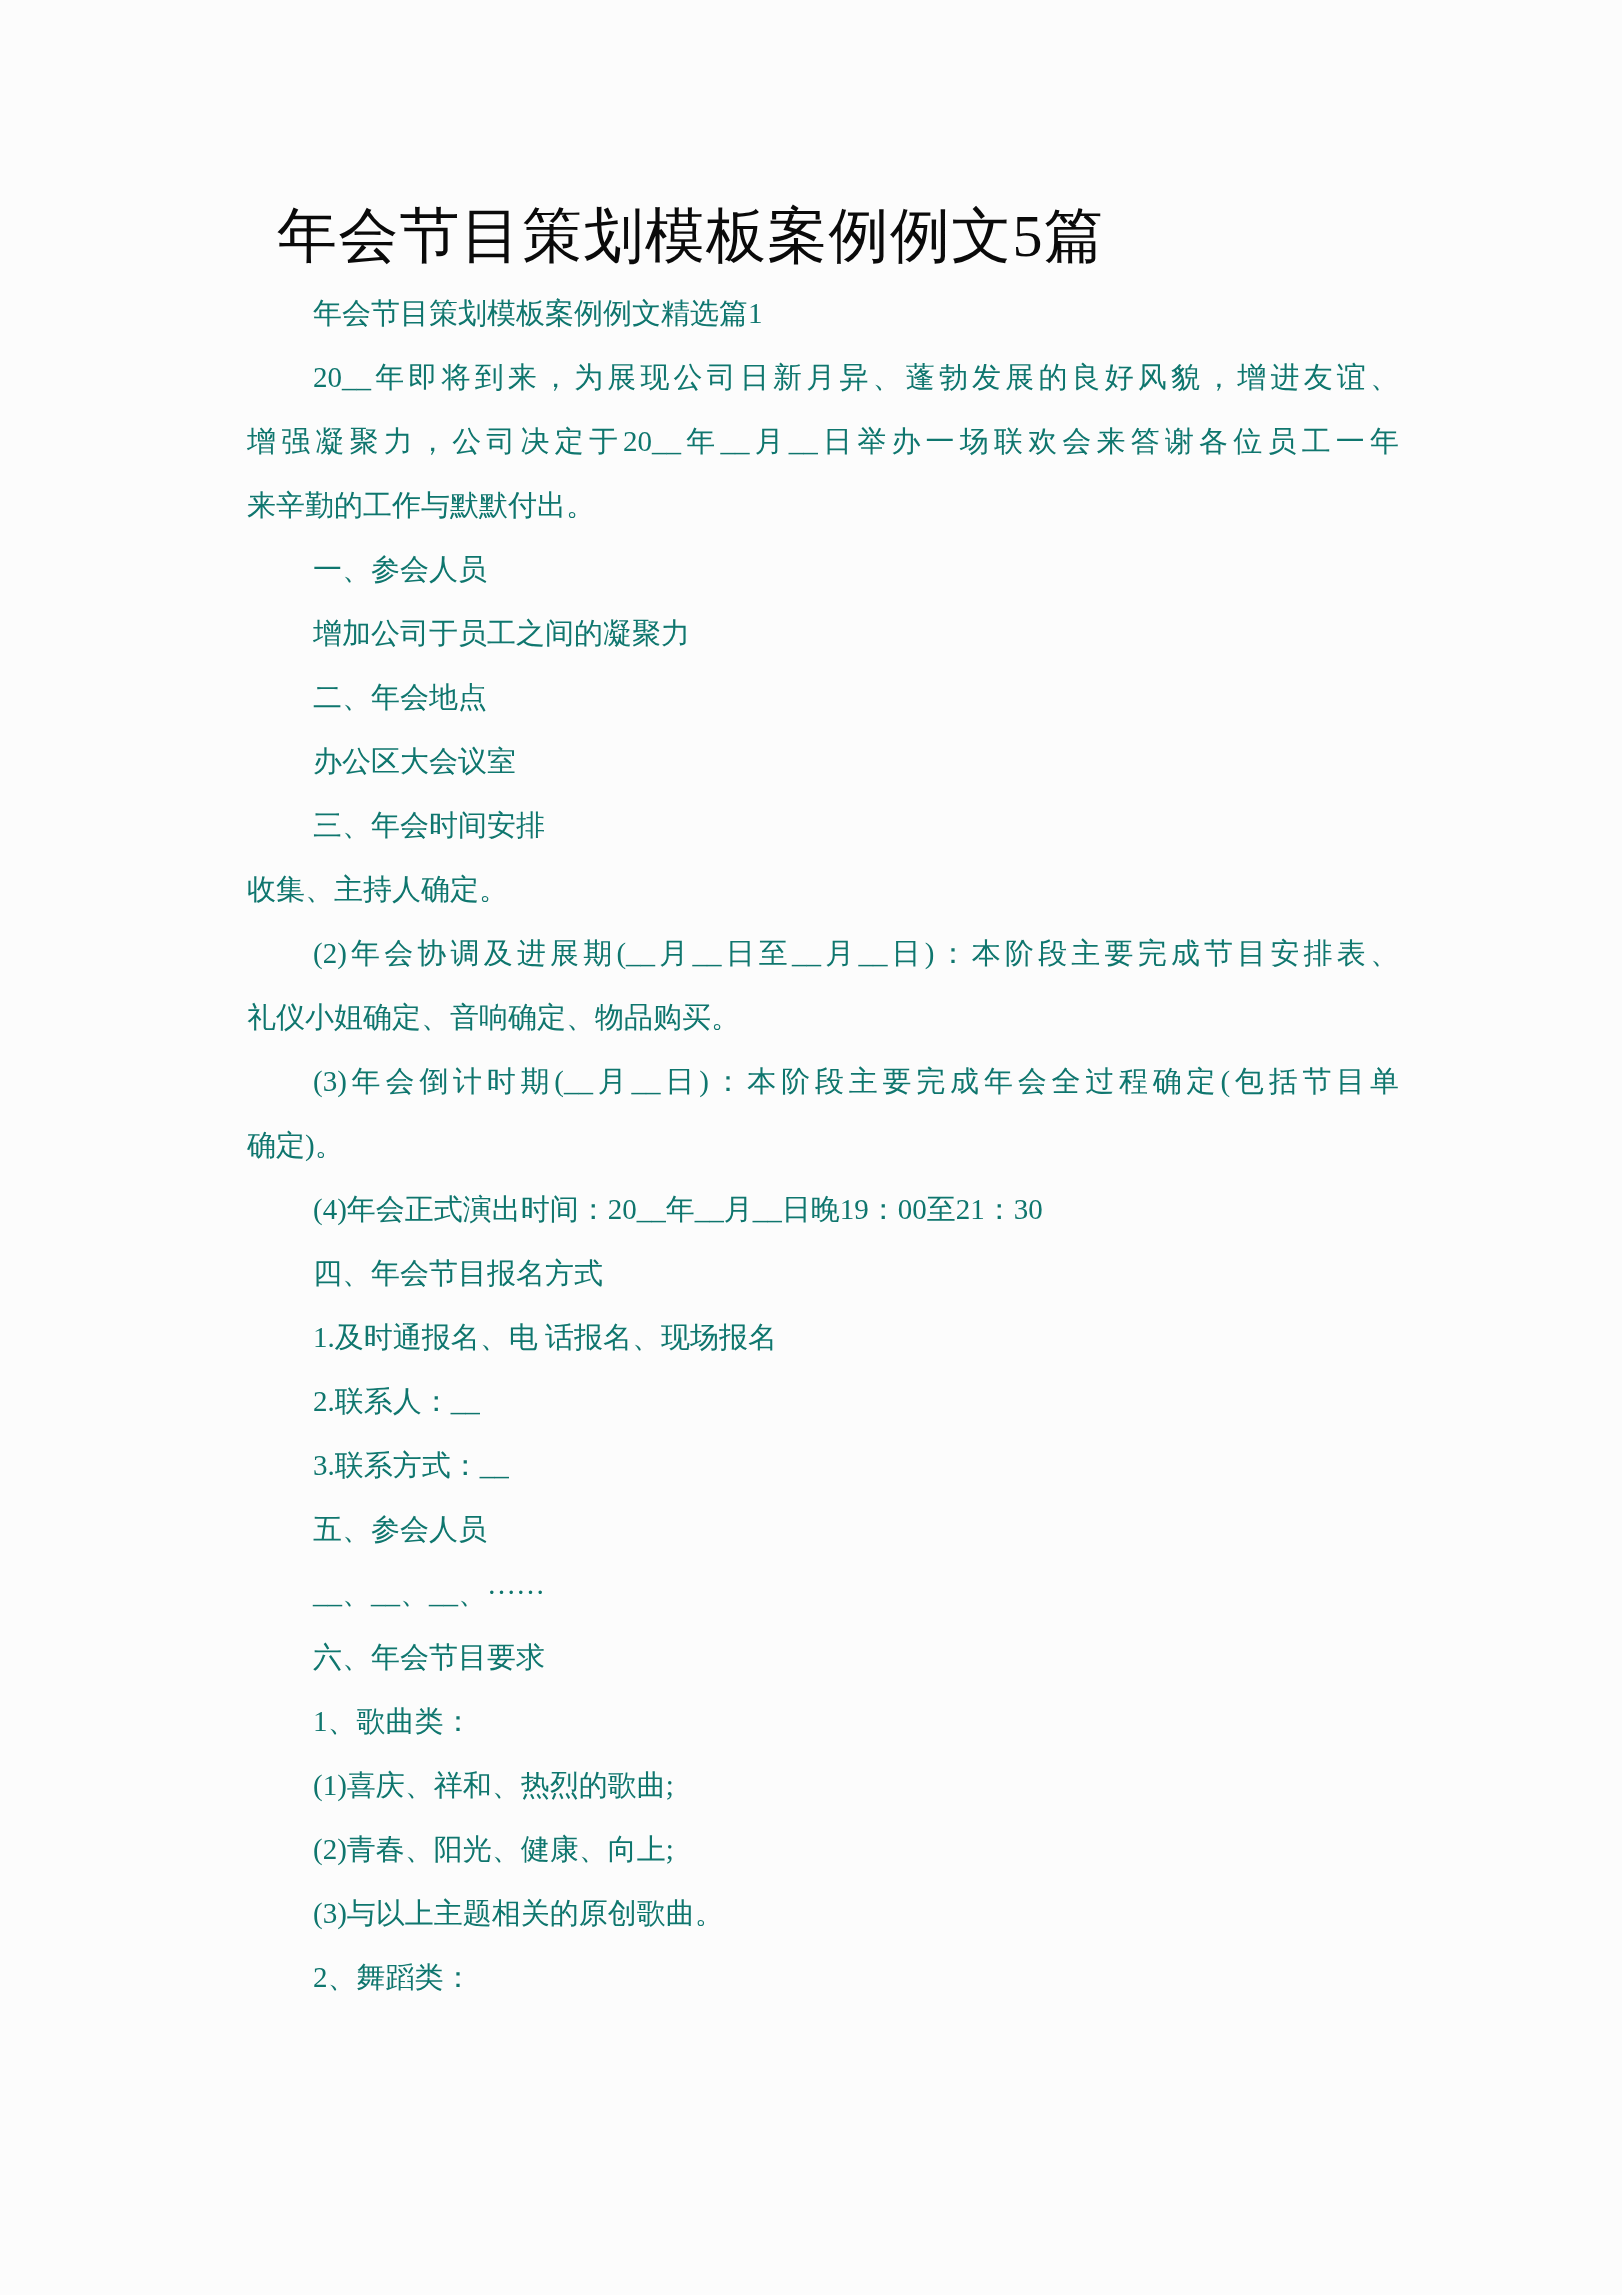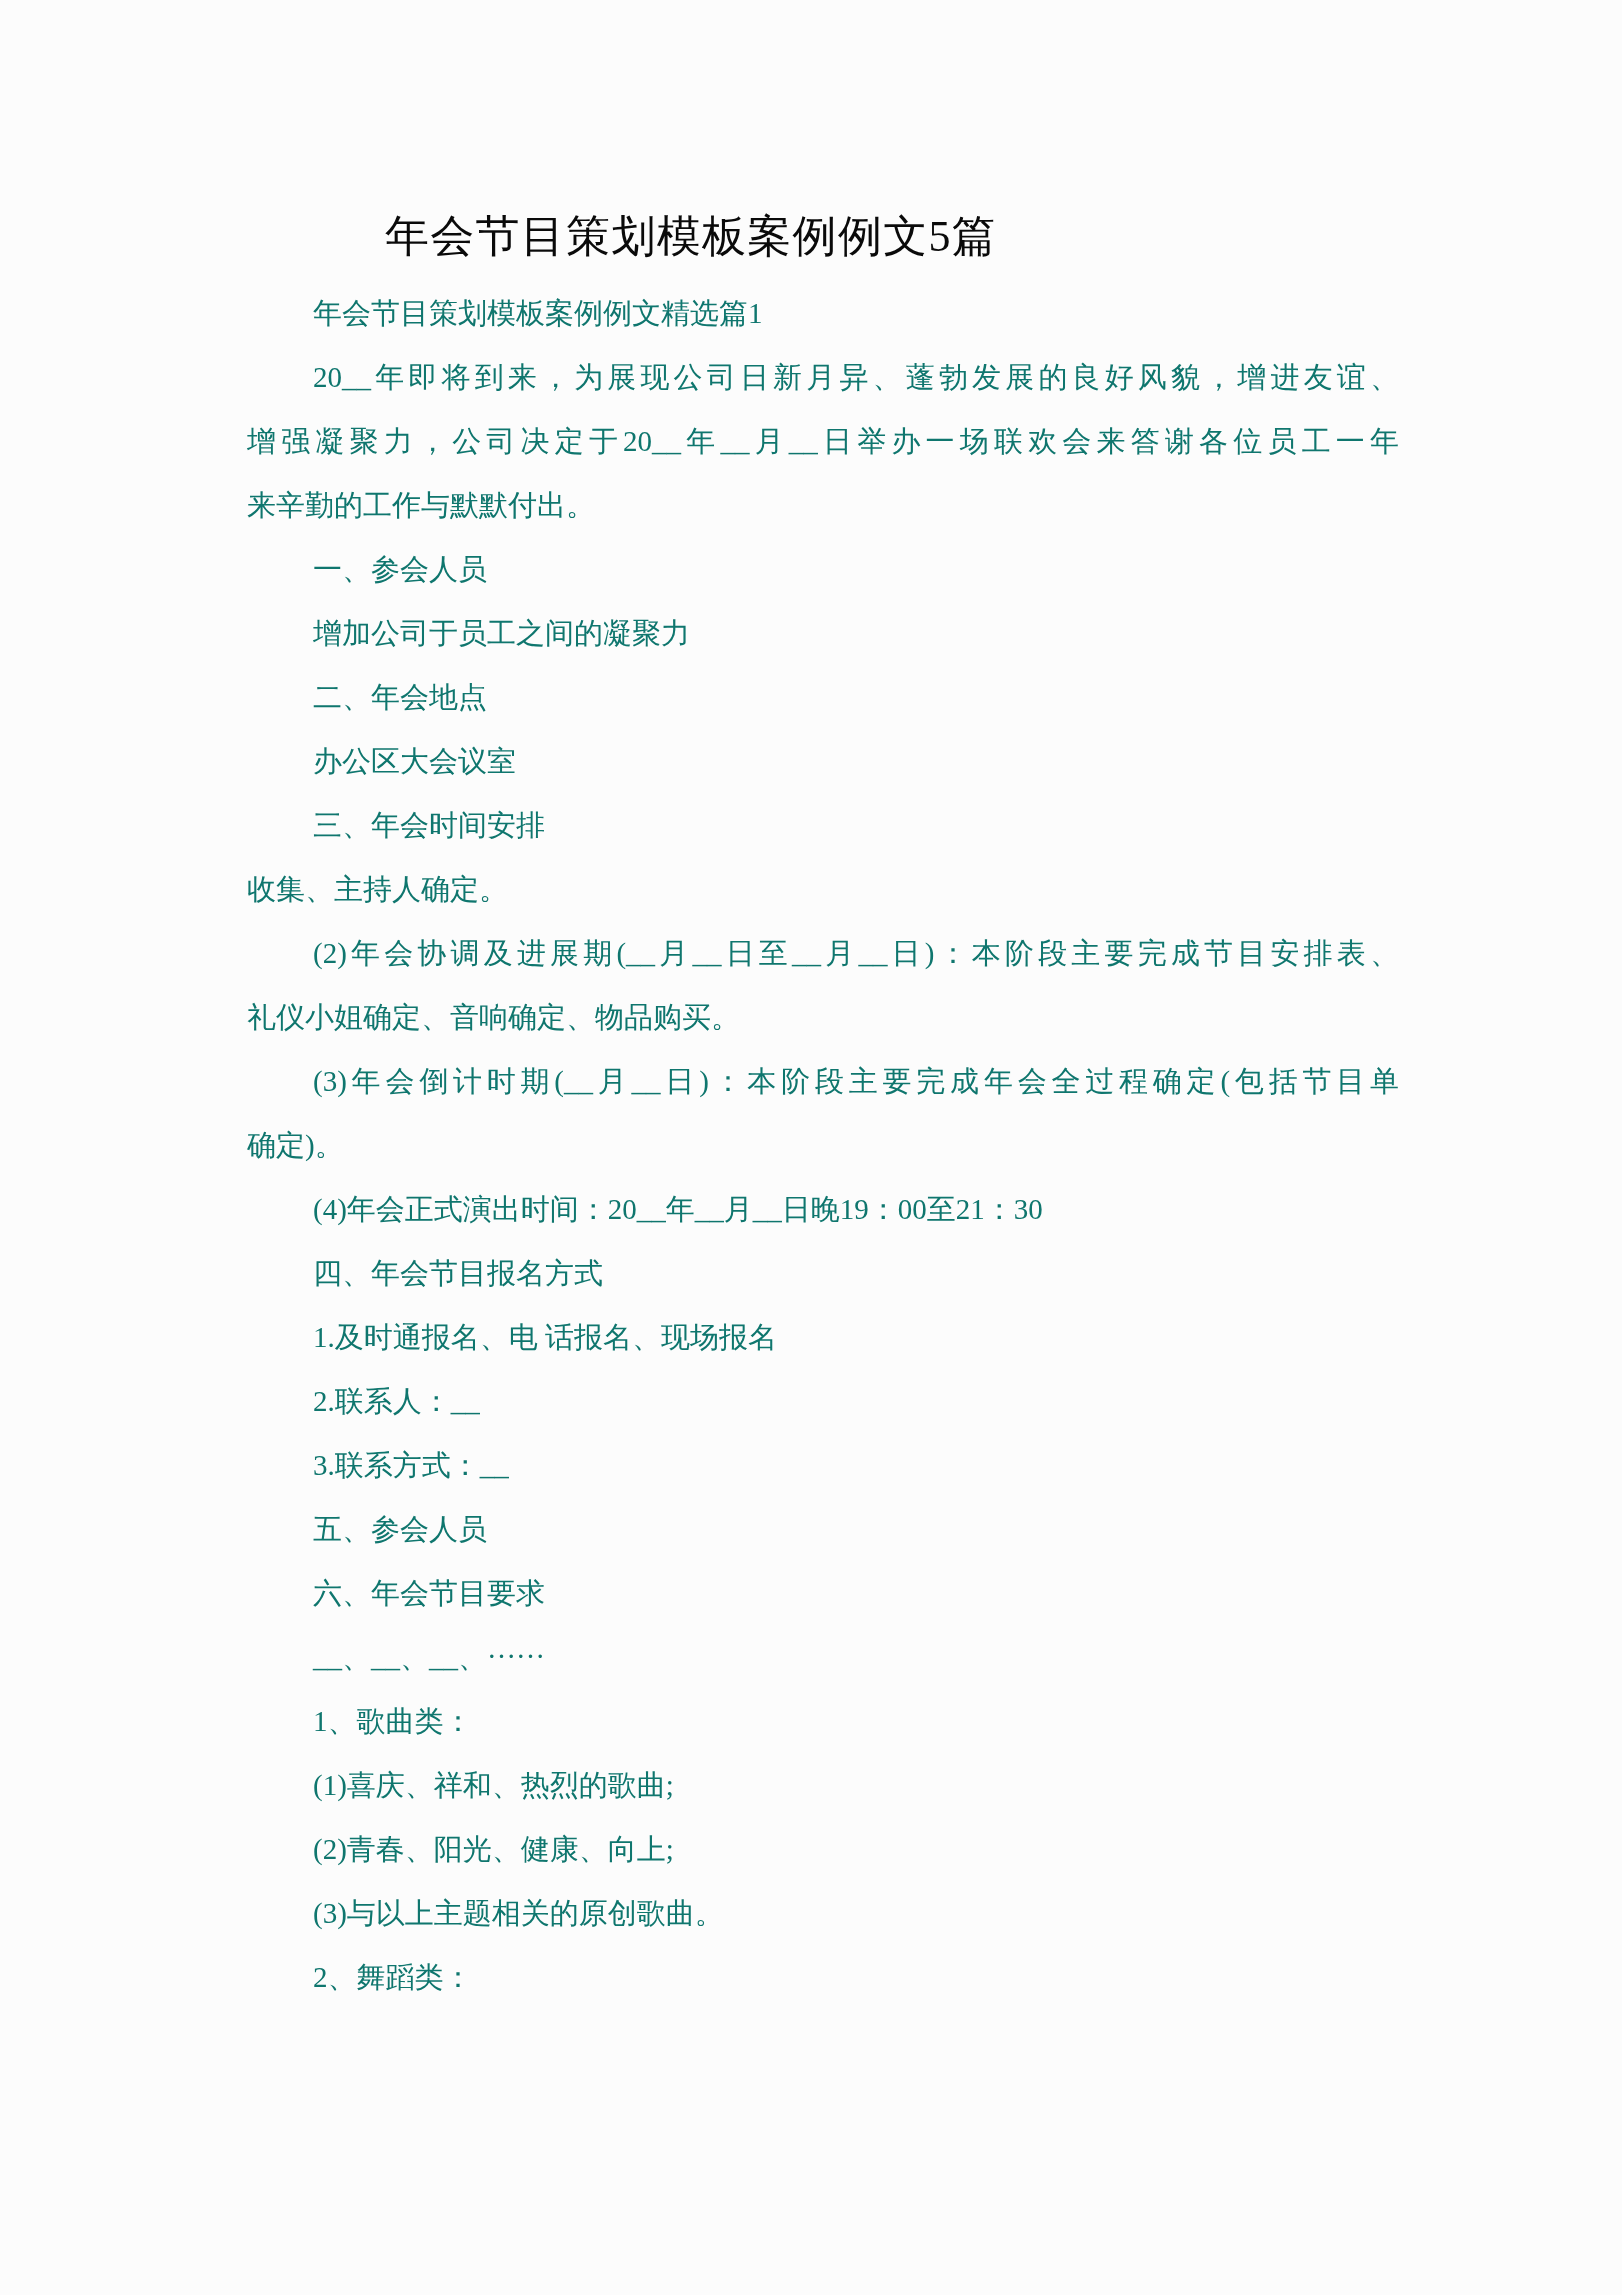--- a/index.html
+++ b/index.html
@@ -22,21 +22,21 @@
     width: 1623px;
     height: 2295px;
     background: #fcfcfc;
   }
   .doc-title {
     position: absolute;
     left: 0;
     top: 194px;
     width: 1382px;
     text-align: center;
-    font-size: 44px;
+    font-size: 60px;
     line-height: 85px;
     letter-spacing: 1.3px;
     color: #0a0a0a;
     white-space: nowrap;
     margin: 0;
     font-weight: normal;
   }
   .body {
     position: absolute;
     left: 247px;
@@ -102,23 +102,23 @@
     <div>
       <span class="line indent">(4)年会正式演出时间：20__年__月__日晚19：00至21：30</span>
     </div>
 
     <span class="line indent">四、年会节目报名方式</span>
     <span class="line indent">1.及时通报名、电 话报名、现场报名</span>
     <span class="line indent">2.联系人：__</span>
     <span class="line indent">3.联系方式：__</span>
 
     <span class="line indent">五、参会人员</span>
+    <span class="line indent"><span>__、__、__、</span><span class="ellipsis">……</span></span>
+
     <span class="line indent">六、年会节目要求</span>
-
-    <span class="line indent"><span>__、__、__、</span><span class="ellipsis">……</span></span>
     <span class="line indent">1、歌曲类：</span>
     <span class="line indent">(1)喜庆、祥和、热烈的歌曲;</span>
     <span class="line indent">(2)青春、阳光、健康、向上;</span>
     <span class="line indent">(3)与以上主题相关的原创歌曲。</span>
     <span class="line indent">2、舞蹈类：</span>
 
   </div>
 </div>
 
 

